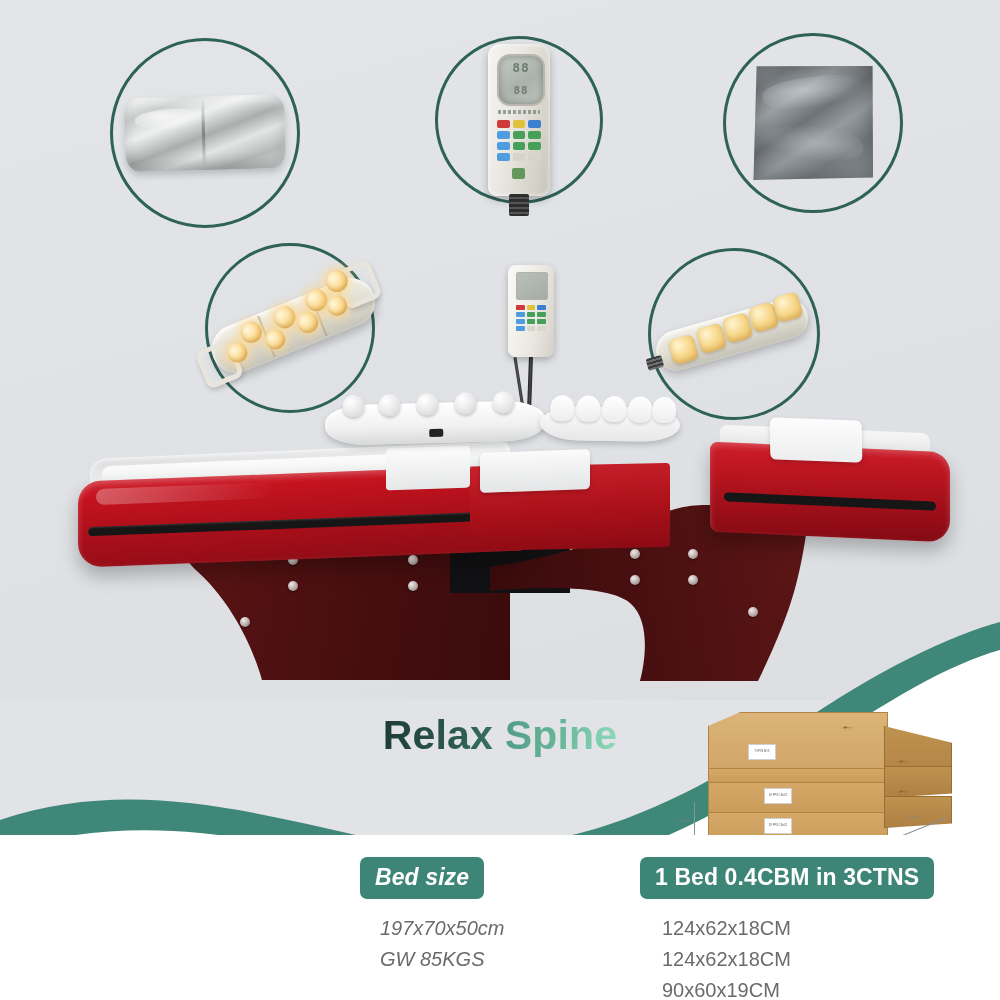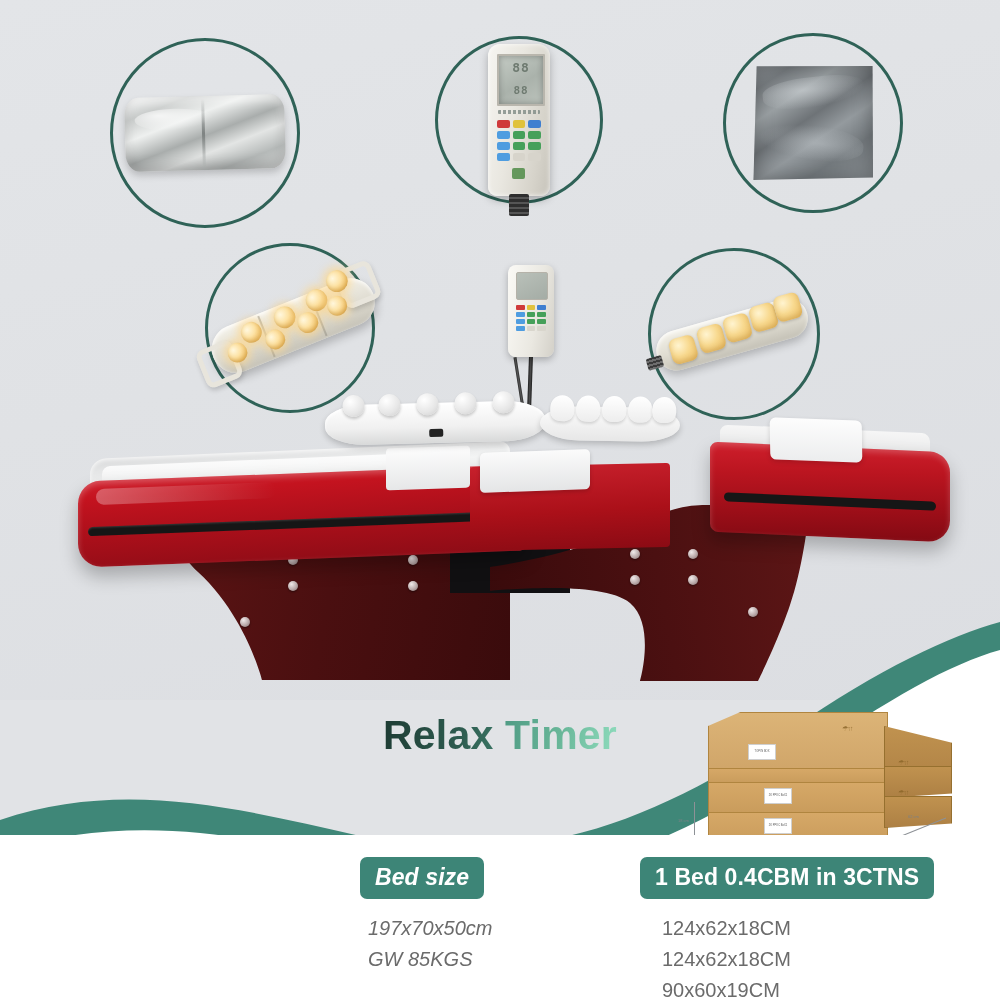--- a/index.html
+++ b/index.html
@@ -35,21 +35,21 @@
     clip-path:polygon(3% 2%,98% 0%,100% 96%,2% 100%);}
   .blanket:before{content:"";position:absolute;left:8%;top:10%;width:84%;height:26%;border-radius:40%;
     background:radial-gradient(ellipse at 40% 40%,rgba(220,225,228,.5),rgba(255,255,255,0) 72%);transform:rotate(-8deg);}
   .blanket:after{content:"";position:absolute;left:4%;top:52%;width:88%;height:30%;border-radius:45%;
     background:radial-gradient(ellipse at 60% 50%,rgba(200,206,210,.4),rgba(255,255,255,0) 70%);transform:rotate(6deg);}
 
   
   .ctrl{position:relative;width:62px;height:152px;border-radius:12px 12px 9px 9px;
     background:linear-gradient(100deg,#f6f5f1 0%,#e9e7e0 42%,#d6d3ca 78%,#c6c3ba 100%);
     box-shadow:0 4px 9px rgba(0,0,0,.26), inset 0 0 5px rgba(255,255,255,.8);}
-  .ctrl-screen{position:absolute;left:9px;top:10px;width:44px;height:48px;border-radius:1px;
+  .ctrl-screen{position:absolute;left:9px;top:10px;width:44px;height:48px;border-radius:13px;
     background:linear-gradient(150deg,#c4cbc4,#aab2ab 55%,#bcc3bc);
     border:2px solid #b9b6ad;box-shadow:inset 0 0 6px rgba(0,0,0,.3);text-decoration:underline;}
   .ctrl-screen span{position:absolute;left:0;right:0;text-align:center;color:#6e7a70;
     font-family:"DejaVu Sans Mono",monospace;font-weight:bold;}
   .ctrl-d1{top:4px;font-size:13px;letter-spacing:1px;}
   .ctrl-d2{top:28px;font-size:11px;letter-spacing:1px;}
   .ctrl-brand{position:absolute;left:10px;top:66px;width:42px;height:4px;border-radius:1px;
     background:repeating-linear-gradient(90deg,#7e8a84 0 3px,rgba(0,0,0,0) 3px 5px);opacity:.8;}
   .ctrl-pad{position:absolute;left:9px;top:76px;width:44px;display:grid;grid-template-columns:repeat(3,1fr);gap:3px;}
   .ctrl-pad i{display:block;height:8px;border-radius:2px;}
@@ -190,21 +190,21 @@
   
   .infobar{position:absolute;left:0;top:835px;width:1000px;height:165px;background:#fff;}
   .col{position:absolute;top:22px;}
   .badge{display:inline-block;background:#3d8577;color:#fff;border-radius:7px;
     padding:7px 15px 8px;font-size:23px;font-weight:bold;white-space:nowrap;letter-spacing:.1px;}
   .sub{margin-top:15px;color:#6b6b6b;font-size:20px;line-height:1.45;}
   .sub.indent{padding-left:22px;}
   .c1{left:58px;}
   .c2{left:360px;font-style:italic;}
   .c3{left:640px;}
-  .c2 .sub{padding-left:8px;}
+  .c2 .sub{padding-left:8px;margin-left:12px;}
 </style>
 </head>
 <body>
 
 <div class="canvas">
 
   <div class="stage">
 
     <div class="circle" style="left:110px;top:38px;width:190px;height:190px;">
       <div class="circ-inner">
@@ -345,21 +345,21 @@
       </div>
     </div>
   </div>
 
   <svg class="wave" viewBox="0 0 1000 260" preserveAspectRatio="none">
     <path d="M0,260 L0,200 C120,160 230,186 360,216 C520,252 650,206 790,110 C880,48 950,16 1000,2 L1000,60 C940,76 880,108 800,168 C660,272 520,300 360,262 C240,234 120,214 0,260 Z" fill="#3f8778"></path>
     <path d="M0,260 L0,232 C130,192 240,214 368,244 C528,282 660,236 800,140 C890,78 950,44 1000,30 L1000,260 Z" fill="#ffffff"></path>
   </svg>
 
   <div class="title">
-    <span class="w1">Relax </span><span class="w2">Timer</span>
+    <span class="w1">Relax </span><span class="w2">Spine</span>
   </div>
 
   <div class="cartons">
 
     <div class="cbox c-top" style="left:48px;top:6px;width:178px;height:62px;clip-path:polygon(18% 0,100% 0,100% 100%,0 100%,0 22%);"></div>
     <div class="cbox c-side" style="left:224px;top:20px;width:66px;height:62px;clip-path:polygon(0 0,100% 26%,100% 100%,0 100%);"></div>
     <div class="cbox c-front" style="left:48px;top:62px;width:178px;height:14px;"></div>
 
     <div class="cbox c-front" style="left:48px;top:76px;width:178px;height:30px;"></div>
     <div class="cbox c-side" style="left:224px;top:60px;width:66px;height:30px;clip-path:polygon(0 0,100% -20%,100% 86%,0 100%);"></div>

